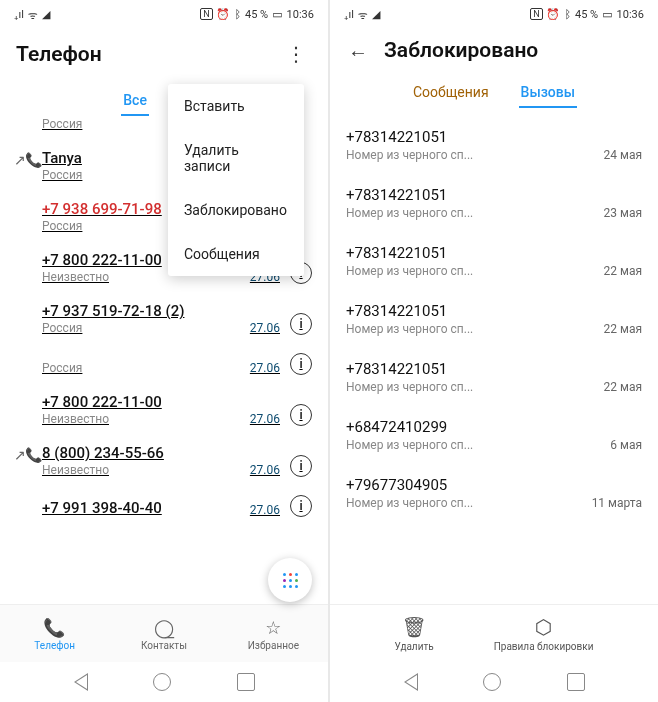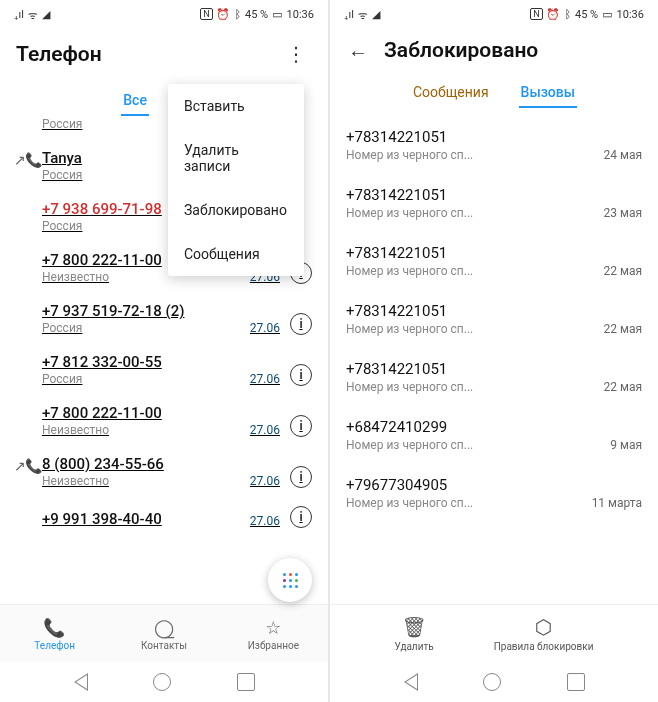--- a/index.html
+++ b/index.html
@@ -323,21 +323,20 @@
     <div class="call-main">
       <div class="call-number">+7 937 519-72-18 (2)</div>
       <div class="call-sub">Россия</div>
     </div>
     <span class="call-date">27.06</span>
     <div class="call-info">i</div>
   </div>
       <div class="call-item">
 
     <div class="call-main">
-      <div class="call-number">+7 812 332-00-55</div>
       <div class="call-sub">Россия</div>
     </div>
     <span class="call-date">27.06</span>
     <div class="call-info">i</div>
   </div>
       <div class="call-item">
 
     <div class="call-main">
       <div class="call-number">+7 800 222-11-00</div>
       <div class="call-sub">Неизвестно</div>
@@ -350,21 +349,21 @@
     <div class="call-main">
       <div class="call-number">8 (800) 234-55-66</div>
       <div class="call-sub">Неизвестно</div>
     </div>
     <span class="call-date">27.06</span>
     <div class="call-info">i</div>
   </div>
       <div class="call-item">
 
     <div class="call-main">
-      <div class="call-number">+9 991 398-40-40</div>
+      <div class="call-number">+7 991 398-40-40</div>
 
     </div>
     <span class="call-date">27.06</span>
     <div class="call-info">i</div>
   </div>
     </div>
 
   <div class="dropdown">
     <div class="dropdown-item">Вставить</div>
     <div class="dropdown-item">Удалить записи</div>
@@ -469,21 +468,21 @@
       <div class="blocked-number">+78314221051</div>
       <div class="blocked-sub">Номер из черного сп...</div>
     </div>
     <div class="blocked-date">22 мая</div>
   </div>
       <div class="blocked-item">
     <div class="blocked-main">
       <div class="blocked-number">+68472410299</div>
       <div class="blocked-sub">Номер из черного сп...</div>
     </div>
-    <div class="blocked-date">9 мая</div>
+    <div class="blocked-date">6 мая</div>
   </div>
       <div class="blocked-item">
     <div class="blocked-main">
       <div class="blocked-number">+79677304905</div>
       <div class="blocked-sub">Номер из черного сп...</div>
     </div>
     <div class="blocked-date">11 марта</div>
   </div>
     </div>
 

